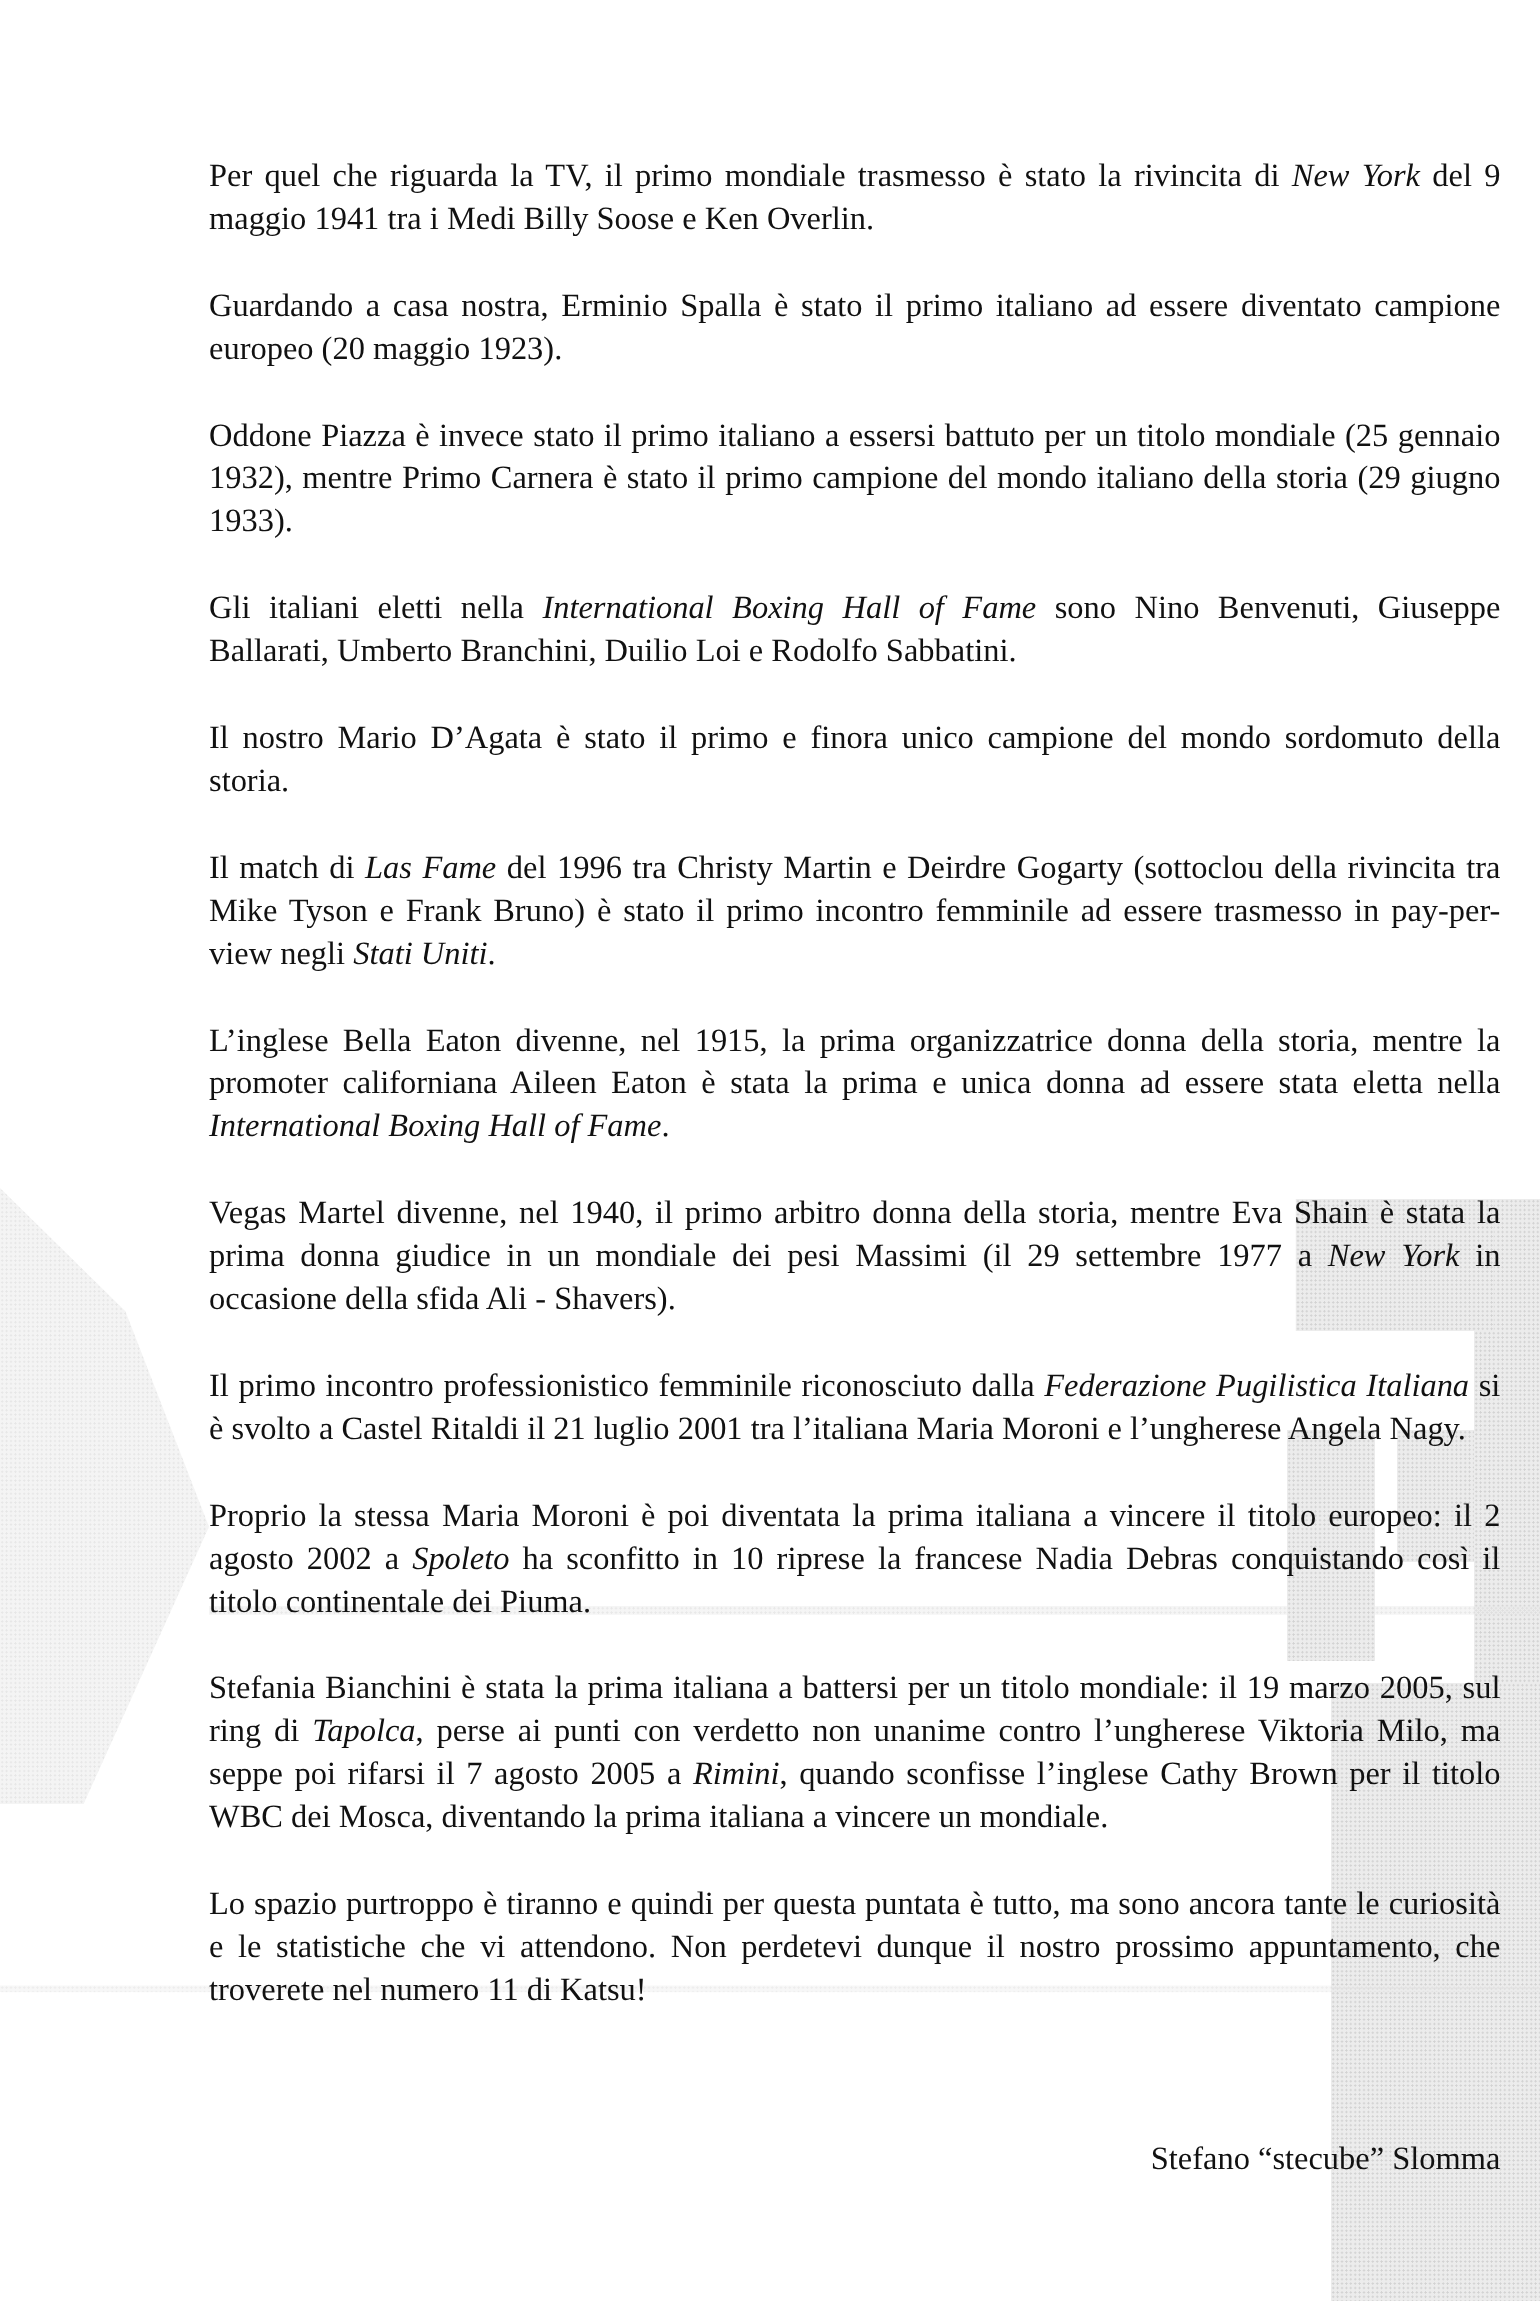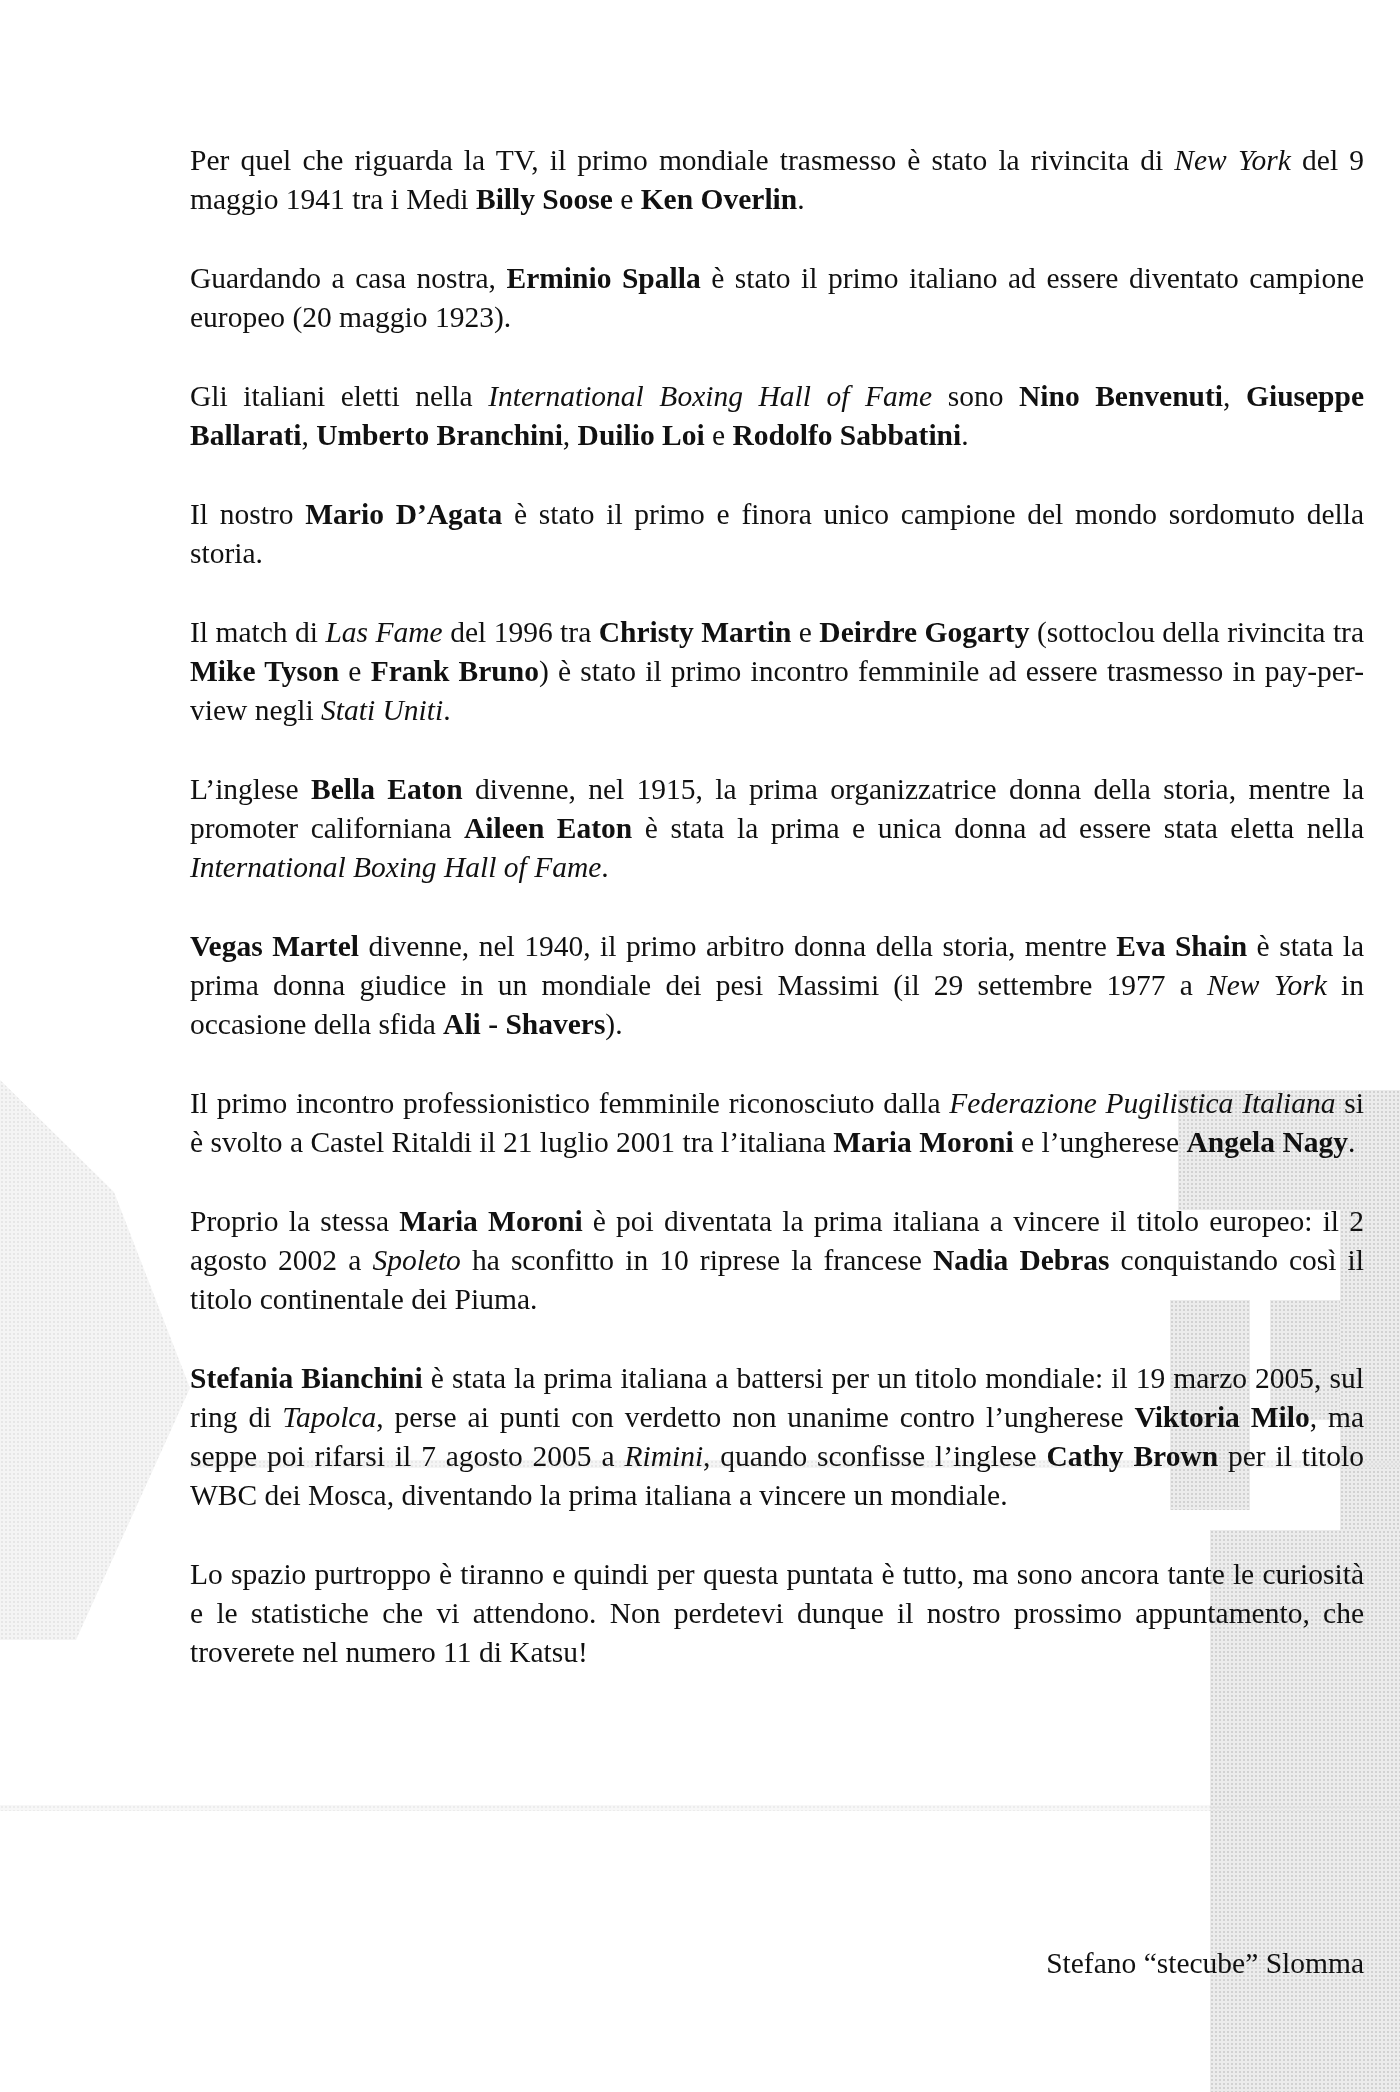--- a/index.html
+++ b/index.html
@@ -21,41 +21,42 @@
   .wm-right-d { left:1270px; top:1300px; width:70px; height:120px; }
   .wm-right-e { left:1210px; top:1530px; width:190px; height:562px; }
   .wm-band { left:190px; top:1460px; width:1210px; height:8px; opacity:.5; }
   .wm-band2 { left:0; top:1805px; width:1400px; height:6px; opacity:.4; }
 
   .article { position:absolute; left:190px; top:141px; width:1174px; }
   .para {
     margin:0 0 40px 0; font-size:29.5px; line-height:39px;
     text-align:justify; position:relative;
   }
-  .para b { font-weight:bold; }
+  .para b { font-weight:normal; }
   .para i { }
   .signature {
     position:absolute; right:36px; top:1944px; font-size:29.5px; line-height:39px;
   }
 </style>
 </head>
 <body>
 
 <div class="wm wm-left"></div>
 <div class="wm wm-right-a"></div>
 <div class="wm wm-right-b"></div>
 <div class="wm wm-right-c"></div>
 <div class="wm wm-right-d"></div>
 <div class="wm wm-right-e"></div>
 <div class="wm wm-band"></div>
 <div class="wm wm-band2"></div>
 
 <div class="article">
   <p class="para"><span>Per quel che riguarda la TV, il primo mondiale trasmesso è stato la rivincita di </span><i>New York</i><span> del 9 maggio 1941 tra i Medi </span><b>Billy Soose</b><span> e </span><b>Ken Overlin</b><span>.</span></p>
   <p class="para"><span>Guardando a casa nostra, </span><b>Erminio Spalla</b><span> è stato il primo italiano ad essere diventato campione europeo (20 maggio 1923).</span></p>
+  <p class="para"><b>Oddone Piazza</b><span> è invece stato il primo italiano a essersi battuto per un titolo mondiale (25 gennaio 1932), mentre </span><b>Primo Carnera</b><span> è stato il primo campione del mondo italiano della storia (29 giugno 1933).</span></p>
   <p class="para"><span>Gli italiani eletti nella </span><i>International Boxing Hall of Fame</i><span> sono </span><b>Nino Benvenuti</b><span>, </span><b>Giuseppe Ballarati</b><span>, </span><b>Umberto Branchini</b><span>, </span><b>Duilio Loi</b><span> e </span><b>Rodolfo Sabbatini</b><span>.</span></p>
   <p class="para"><span>Il nostro </span><b>Mario D’Agata</b><span> è stato il primo e finora unico campione del mondo sordomuto della storia.</span></p>
   <p class="para"><span>Il match di </span><i>Las Fame</i><span> del 1996 tra </span><b>Christy Martin</b><span> e </span><b>Deirdre Gogarty</b><span> (sottoclou della rivincita tra </span><b>Mike Tyson</b><span> e </span><b>Frank Bruno</b><span>) è stato il primo incontro femminile ad essere trasmesso in pay-per-view negli </span><i>Stati Uniti</i><span>.</span></p>
   <p class="para"><span>L’inglese </span><b>Bella Eaton</b><span> divenne, nel 1915, la prima organizzatrice donna della storia, mentre la promoter californiana </span><b>Aileen Eaton</b><span> è stata la prima e unica donna ad essere stata eletta nella </span><i>International Boxing Hall of Fame</i><span>.</span></p>
   <p class="para"><b>Vegas Martel</b><span> divenne, nel 1940, il primo arbitro donna della storia, mentre </span><b>Eva Shain</b><span> è stata la prima donna giudice in un mondiale dei pesi Massimi (il 29 settembre 1977 a </span><i>New York</i><span> in occasione della sfida </span><b>Ali - Shavers</b><span>).</span></p>
   <p class="para"><span>Il primo incontro professionistico femminile riconosciuto dalla </span><i>Federazione Pugilistica Italiana</i><span> si è svolto a Castel Ritaldi il 21 luglio 2001 tra l’italiana </span><b>Maria Moroni</b><span> e l’ungherese </span><b>Angela Nagy</b><span>.</span></p>
   <p class="para"><span>Proprio la stessa </span><b>Maria Moroni</b><span> è poi diventata la prima italiana a vincere il titolo europeo: il 2 agosto 2002 a </span><i>Spoleto</i><span> ha sconfitto in 10 riprese la francese </span><b>Nadia Debras</b><span> conquistando così il titolo continentale dei Piuma.</span></p>
   <p class="para"><b>Stefania Bianchini</b><span> è stata la prima italiana a battersi per un titolo mondiale: il 19 marzo 2005, sul ring di </span><i>Tapolca</i><span>, perse ai punti con verdetto non unanime contro l’ungherese </span><b>Viktoria Milo</b><span>, ma seppe poi rifarsi il 7 agosto 2005 a </span><i>Rimini</i><span>, quando sconfisse l’inglese </span><b>Cathy Brown</b><span> per il titolo WBC dei Mosca, diventando la prima italiana a vincere un mondiale.</span></p>
   <p class="para"><span>Lo spazio purtroppo è tiranno e quindi per questa puntata è tutto, ma sono ancora tante le curiosità e le statistiche che vi attendono. Non perdetevi dunque il nostro prossimo appuntamento, che troverete nel numero 11 di Katsu!</span></p>
 </div>

